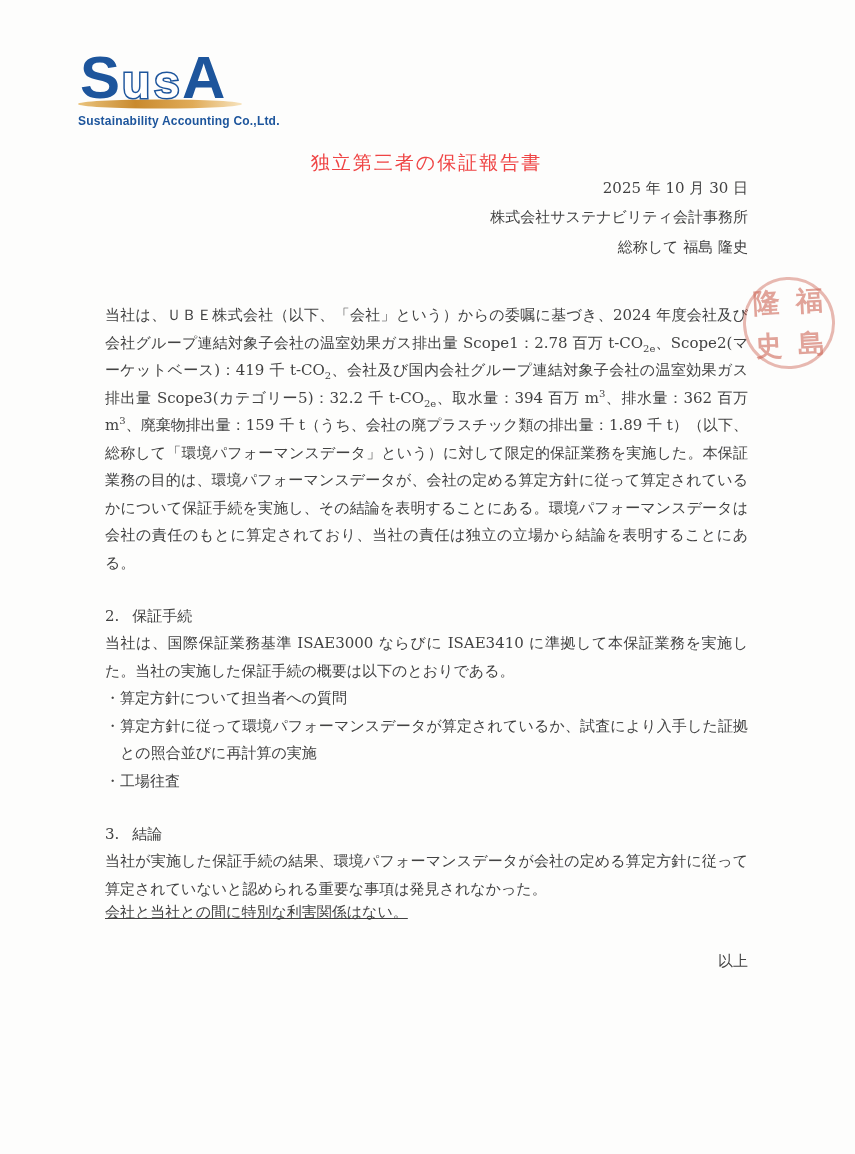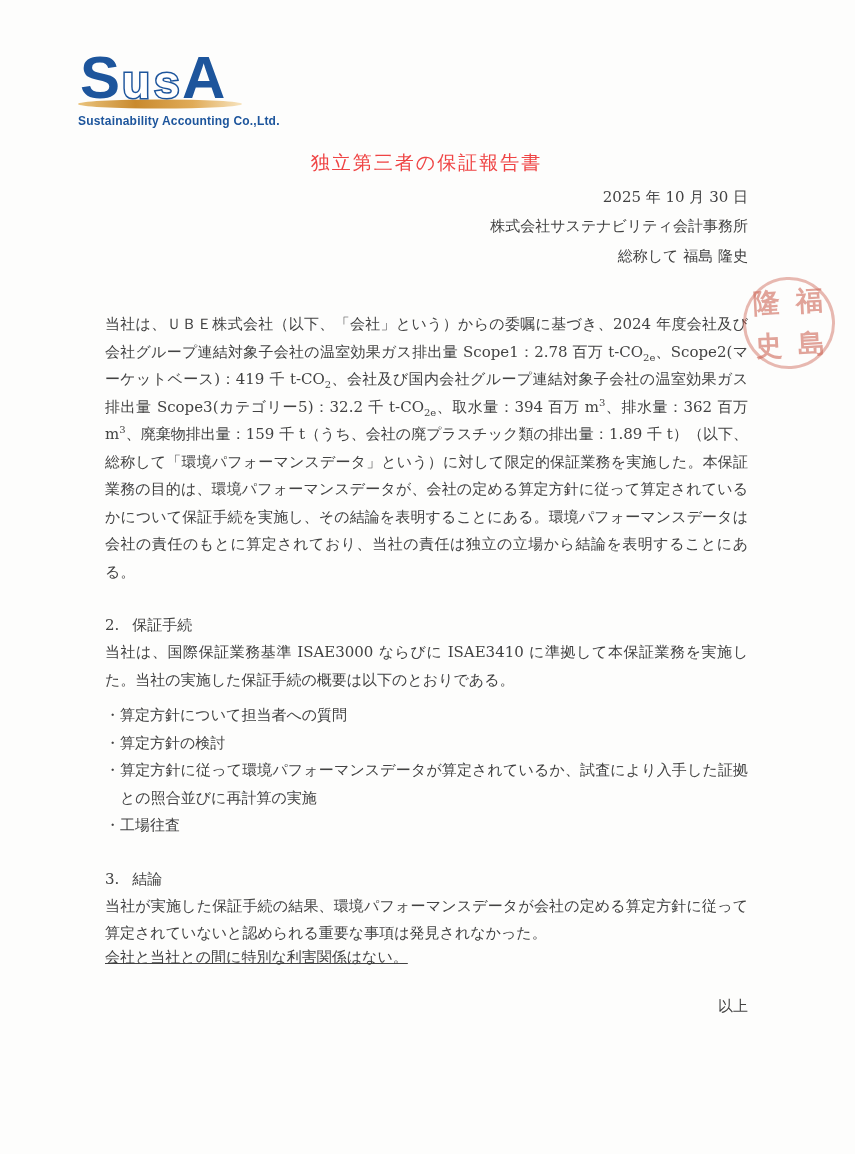--- a/index.html
+++ b/index.html
@@ -18,34 +18,34 @@
     font-family:"Liberation Sans","DejaVu Sans",sans-serif;
     font-weight:bold;font-size:12px;letter-spacing:.2px;
     color:#1d559c;margin-top:2px;white-space:nowrap;
   }
   
   .content{padding:150px 107px 0 105px;}
   .doc-title{
     text-align:center;font-size:19px;letter-spacing:2px;color:#ef4444;
     margin:0;font-weight:normal;
   }
-  .doc-date{text-align:right;font-size:15px;margin-top:12px;}
+  .doc-date{text-align:right;font-size:15px;margin-top:3px;}
   .recipient{margin-top:33px;font-size:15.5px;line-height:28px;}
   .issuer{margin-top:4px;text-align:right;font-size:15px;line-height:30px;}
   
   .section{margin-top:30px;}
   .section-1{margin-top:40px;}
   .section-heading{font-size:15px;margin:0 0 4px 0;}
   .section-heading .sec-title{margin-left:13px;}
   .para{
     font-size:15px;line-height:27.5px;text-align:justify;margin:0;
   }
   .para sub{font-size:10px;line-height:0;}
   .para sup{font-size:10px;line-height:0;}
-  .bullets{margin-top:8px;}
+  .bullets{margin-top:0;}
   .bullet{
     font-size:15px;line-height:27.5px;
     padding-left:15px;text-indent:-15px;text-align:justify;
   }
   .note{font-size:15px;text-decoration:underline;}
   .closing{margin-top:30px;text-align:right;font-size:15px;}
   
   .seal{
     position:absolute;right:20px;top:277px;width:92px;height:92px;
     border:3px solid rgba(201,84,66,.48);border-radius:50%;
@@ -106,21 +106,20 @@
       <p class="para">当社は、ＵＢＥ株式会社（以下、「会社」という）からの委嘱に基づき、2024 年度会社及び会社グループ連結対象子会社の温室効果ガス排出量 Scope1：2.78 百万 t-CO<sub>2e</sub>、Scope2(マーケットベース)：419 千 t-CO<sub>2</sub>、会社及び国内会社グループ連結対象子会社の温室効果ガス排出量 Scope3(カテゴリー5)：32.2 千 t-CO<sub>2e</sub>、取水量：394 百万 m<sup>3</sup>、排水量：362 百万 m<sup>3</sup>、廃棄物排出量：159 千 t（うち、会社の廃プラスチック類の排出量：1.89 千 t）（以下、総称して「環境パフォーマンスデータ」という）に対して限定的保証業務を実施した。本保証業務の目的は、環境パフォーマンスデータが、会社の定める算定方針に従って算定されているかについて保証手続を実施し、その結論を表明することにある。環境パフォーマンスデータは会社の責任のもとに算定されており、当社の責任は独立の立場から結論を表明することにある。</p>
     </div>
 
     <div class="section">
       <div class="section-heading">
         <span class="sec-num">2.</span><span class="sec-title">保証手続</span>
       </div>
       <p class="para">当社は、国際保証業務基準 ISAE3000 ならびに ISAE3410 に準拠して本保証業務を実施した。当社の実施した保証手続の概要は以下のとおりである。</p>
       <div class="bullets">
         <div class="bullet"><span>・</span><span>算定方針について担当者への質問</span></div>
-        <div class="bullet"><span>・</span><span>算定方針の検討</span></div>
         <div class="bullet"><span>・</span><span>算定方針に従って環境パフォーマンスデータが算定されているか、試査により入手した証拠との照合並びに再計算の実施</span></div>
         <div class="bullet"><span>・</span><span>工場往査</span></div>
       </div>
     </div>
 
     <div class="section">
       <div class="section-heading">
         <span class="sec-num">3.</span><span class="sec-title">結論</span>
       </div>
       <p class="para">当社が実施した保証手続の結果、環境パフォーマンスデータが会社の定める算定方針に従って算定されていないと認められる重要な事項は発見されなかった。</p>

